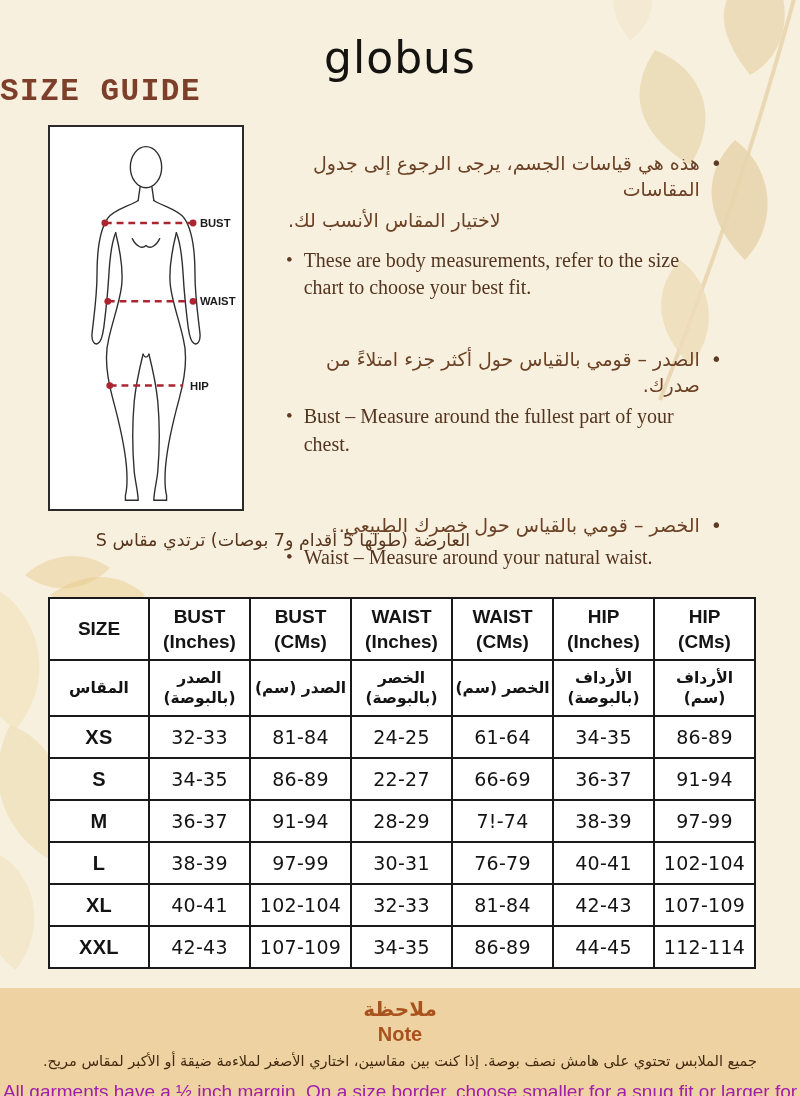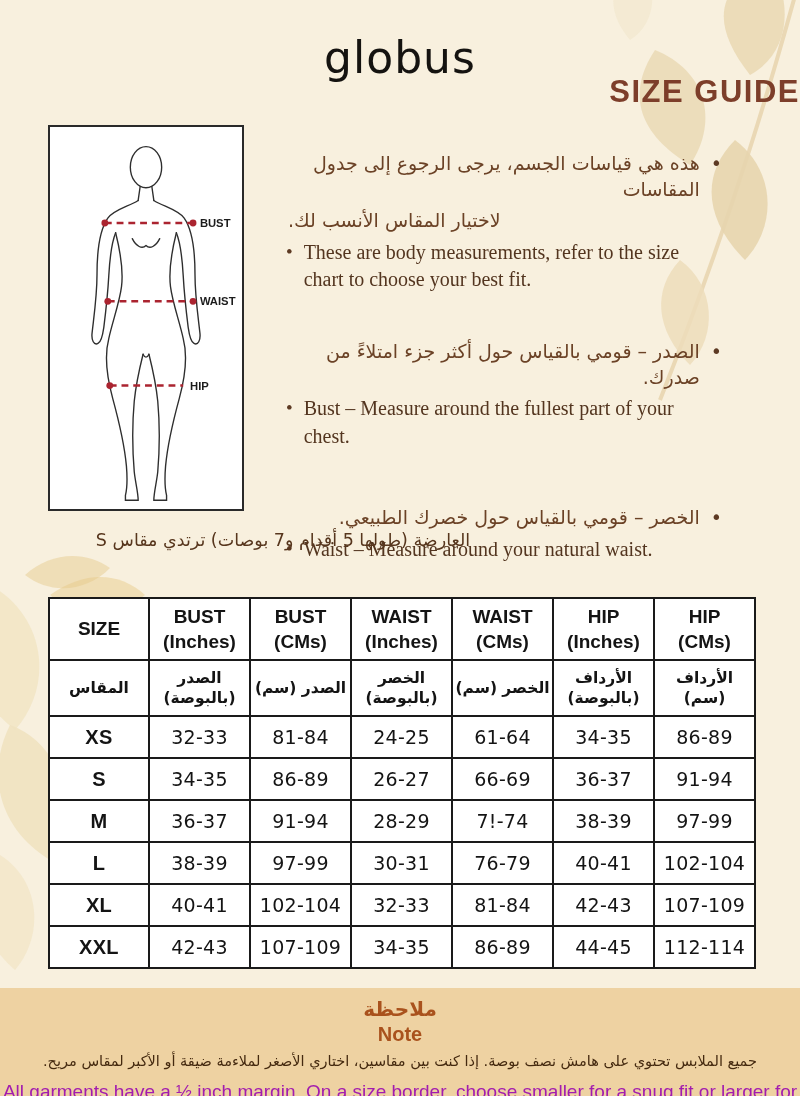--- a/index.html
+++ b/index.html
@@ -5,41 +5,41 @@
   html,body{margin:0;padding:0;}
   body{width:800px;height:1096px;overflow:hidden;background:#efe6d2;}
   .page{position:relative;width:800px;height:1096px;background:#f8f0de;overflow:hidden;
         font-family:"DejaVu Sans",sans-serif;}
   .deco{position:absolute;z-index:0;pointer-events:none;}
   .content{position:absolute;z-index:1;inset:0;}
 
   
   .brand{position:absolute;top:32px;left:0;width:800px;text-align:center;
          font-size:44px;font-weight:500;color:#151310;letter-spacing:1px;}
-  .title{position:absolute;top:74px;left:0;width:800px;text-align:right;
+  .title{position:absolute;top:74px;left:0;width:800px;text-align:left;
          font-size:31px;font-weight:bold;color:#7d3e2a;letter-spacing:1.5px;
-         font-family:Liberation Sans, sans-serif;}
+         font-family:Liberation Mono, monospace;}
 
   
   .diagram{position:absolute;left:48px;top:125px;width:196px;height:386px;
            background:#ffffff;border:2px solid #2a2a2a;box-sizing:border-box;}
   .diagram svg{display:block;width:100%;height:100%;}
 
   
   .instructions{position:absolute;left:286px;top:150px;width:436px;color:#5d3a23;}
   .group{margin-bottom:44px;}
   .group.g2{margin-bottom:54px;}
   .group.g3{margin-bottom:50px;}
   .li{display:flex;gap:11px;line-height:1.38;margin-bottom:5px;}
   .li .dot{flex:0 0 auto;font-size:19px;line-height:1.38;color:#5d3a23;}
   .li .txt{flex:1;}
   .li-ar{direction:rtl;font-size:19px;color:#6b4226;}
   .li-ar .txt{text-align:right;}
   .ar-cont{direction:rtl;text-align:left;font-size:19px;color:#6b4226;
-           line-height:1.38;margin-bottom:5px;padding-left:2px;}
+           line-height:1.38;margin-bottom:13px;padding-left:2px;}
   .li-en{font-family:"Liberation Serif","DejaVu Serif",serif;font-size:20px;color:#53351f;}
 
   
   .model{position:absolute;left:48px;top:528px;width:470px;}
   .model .ar{direction:rtl;text-align:center;font-size:17.5px;color:#57361d;line-height:1.45;}
   .model .en{font-family:"Liberation Serif","DejaVu Serif",serif;font-size:18.5px;
              color:#261a10;line-height:1.45;}
 
   
   table.size{position:absolute;left:48px;top:597px;width:708px;border-collapse:collapse;
@@ -213,21 +213,21 @@
             <td>81-84</td>
             <td>24-25</td>
             <td>61-64</td>
             <td>34-35</td>
             <td>86-89</td>
           </tr>
           <tr class="data">
             <td class="size-col">S</td>
             <td>34-35</td>
             <td>86-89</td>
-            <td>26-27</td>
+            <td>22-27</td>
             <td>66-69</td>
             <td>36-37</td>
             <td>91-94</td>
           </tr>
           <tr class="data">
             <td class="size-col">M</td>
             <td>36-37</td>
             <td>91-94</td>
             <td>28-29</td>
             <td>7!-74</td>

